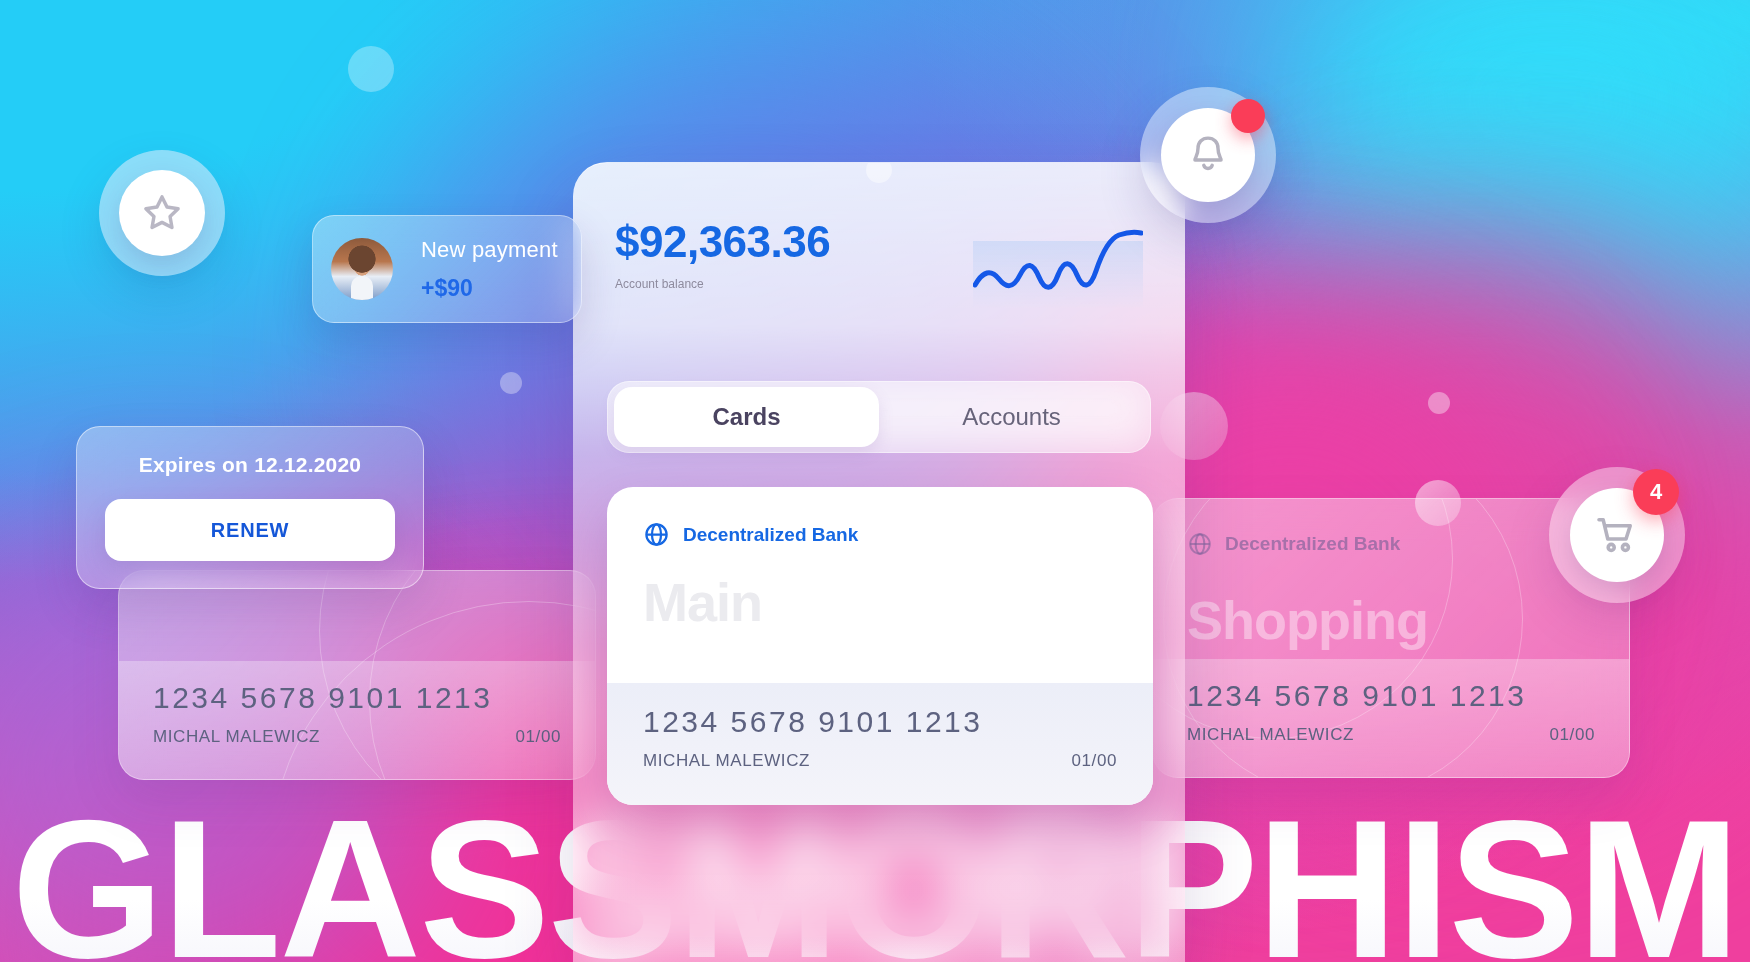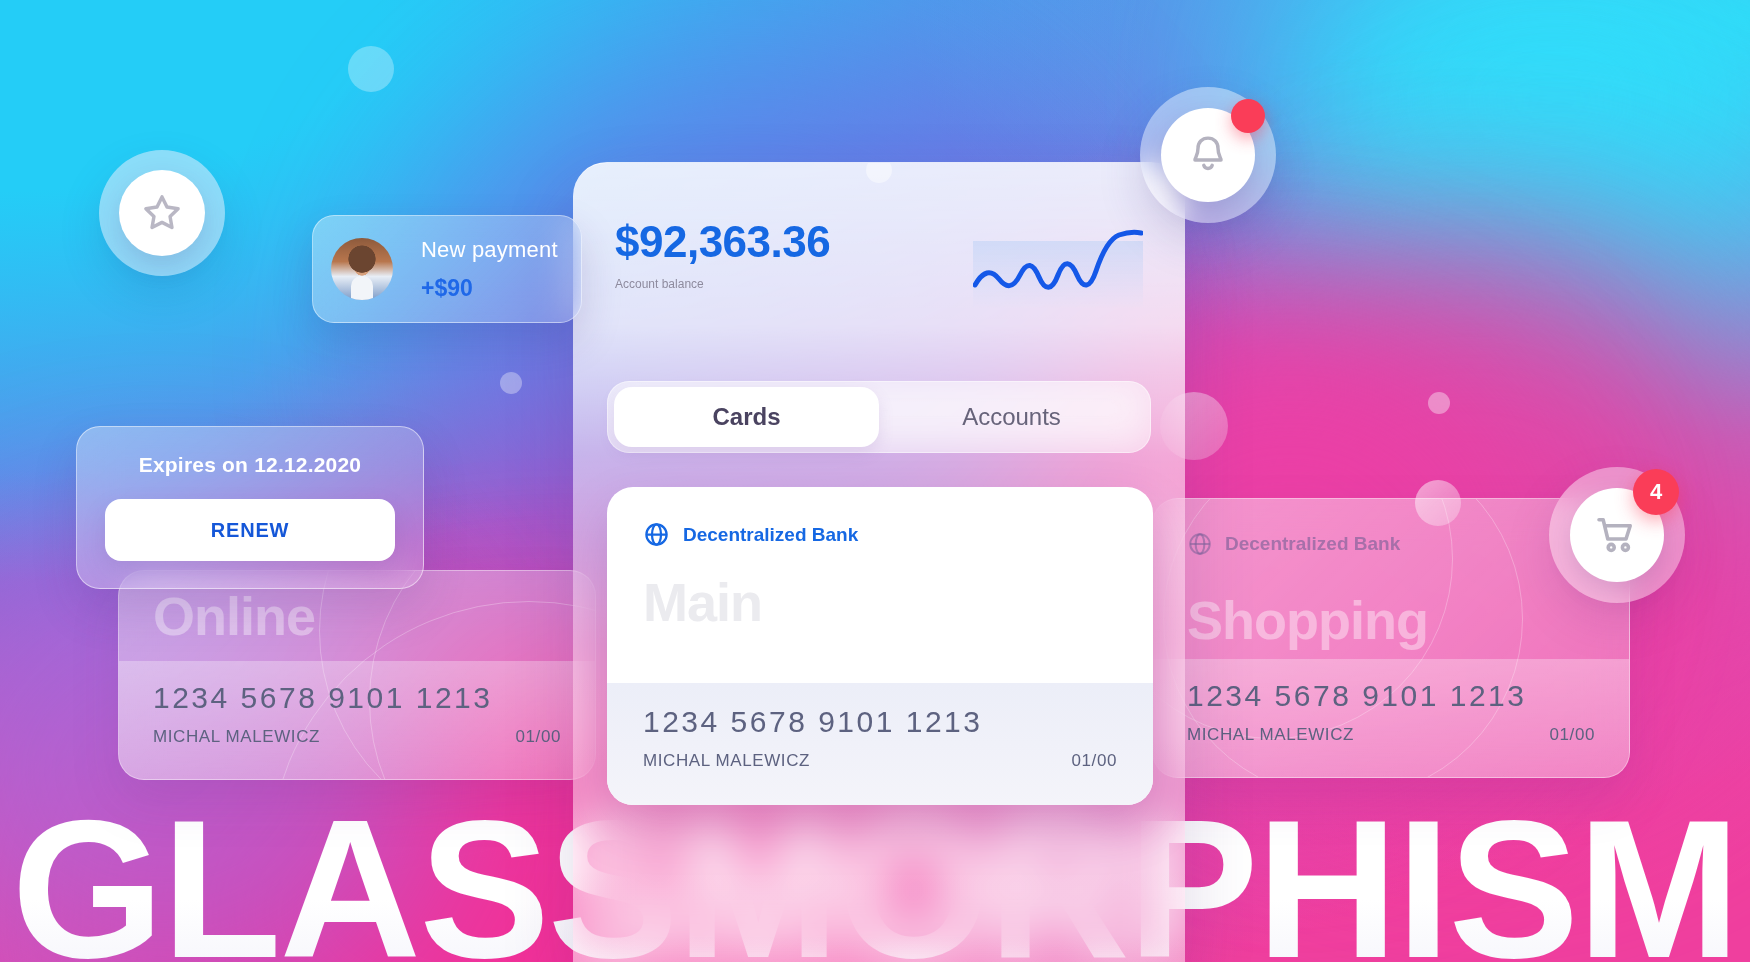--- a/index.html
+++ b/index.html
@@ -266,21 +266,20 @@
 
 <div class="bubble" id="bub-1"></div>
 <div class="bubble" id="bub-2"></div>
 
 <div class="side-card" id="card-online">
   <div class="side-arcs">
     <div class="arc" style="left:200px; top:-150px; width:420px; height:420px;"></div>
     <div class="arc" style="left:250px; top:-80px; width:420px; height:420px;"></div>
     <div class="arc" style="left:150px; top:30px; width:520px; height:520px;"></div>
   </div>
-  <div class="side-title" style="left:34px; top:14px;">Online</div>
   <div class="side-strip">
     <div class="side-number">1234 5678 9101 1213</div>
     <div class="side-meta">
       <span class="side-name">MICHAL MALEWICZ</span>
       <span class="side-exp">01/00</span>
     </div>
   </div>
 </div>
 
 <div class="side-card" id="card-shopping">

